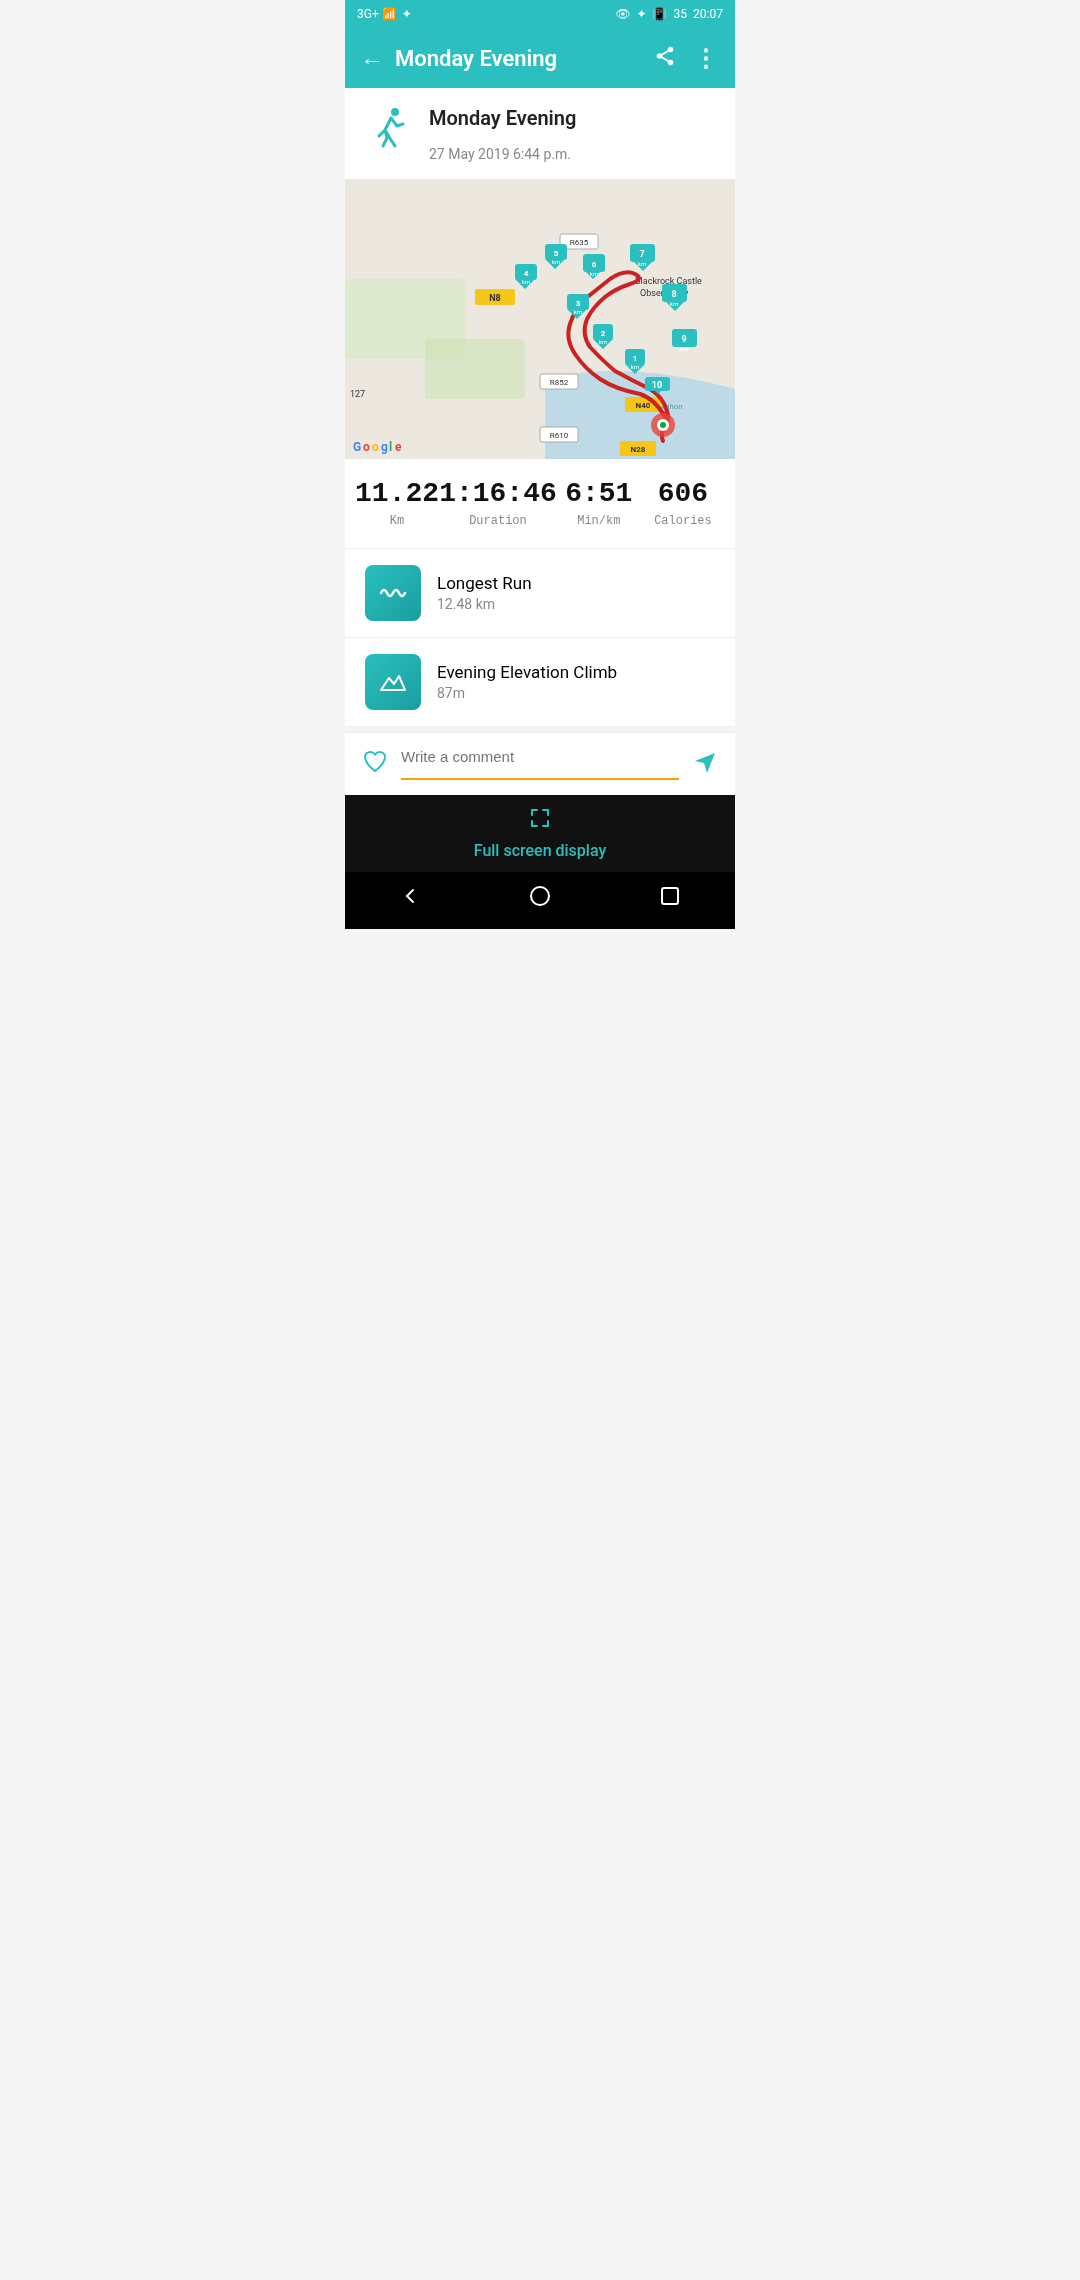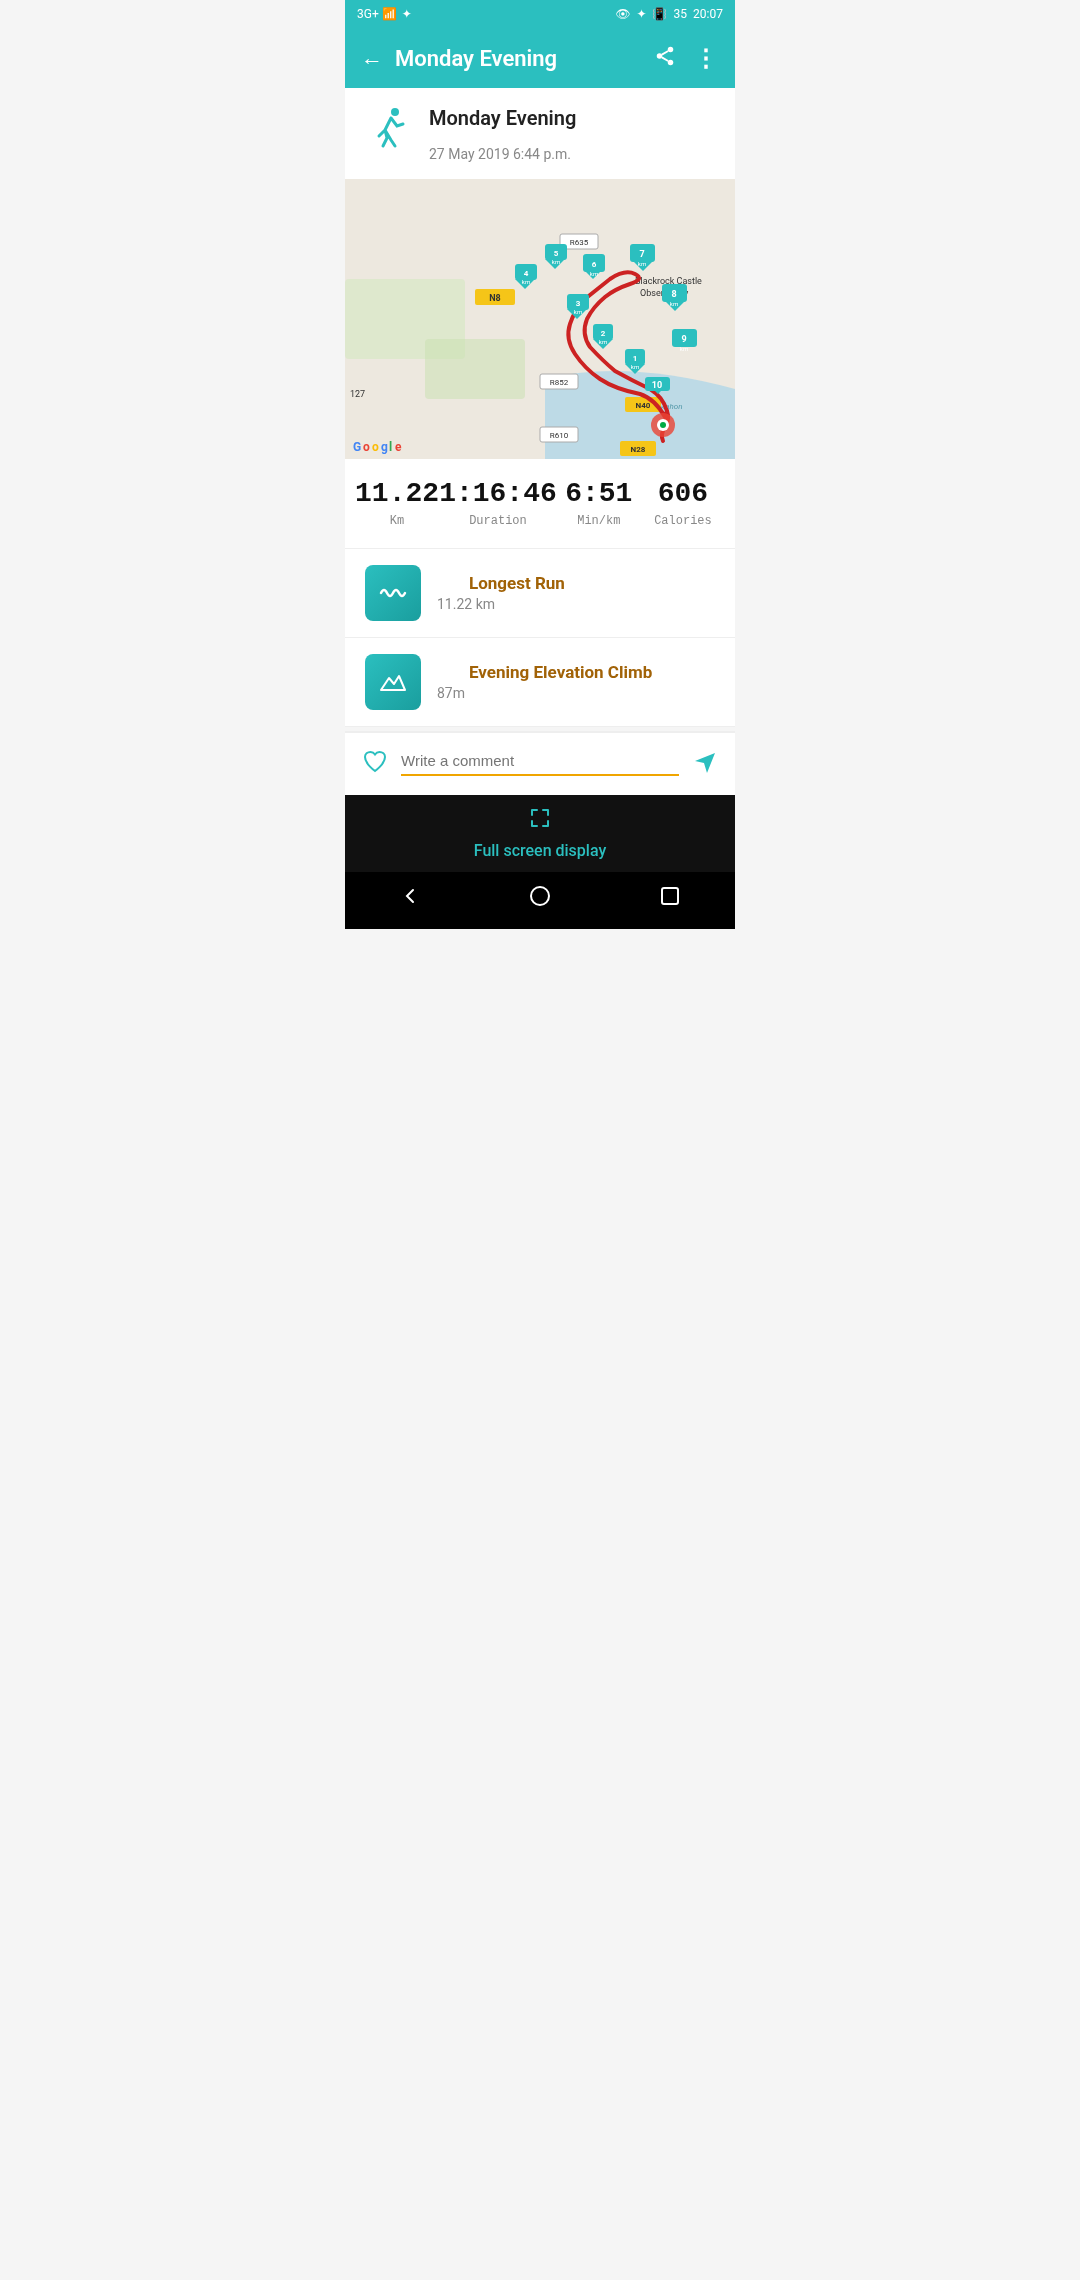--- a/index.html
+++ b/index.html
@@ -128,23 +128,22 @@
       display: flex;
       align-items: center;
       justify-content: center;
       flex-shrink: 0;
     }
     .badge-teal {
       background: linear-gradient(135deg, #2bbfbf, #1a9e9e);
     }
     .achievement-text-title {
       font-size: 17px;
-      font-weight: 700;
-      color: #a16207;
-      margin-left: 32px;
+      font-weight: 400;
+      color: #000000;
     }
     .achievement-text-value {
       font-size: 14px;
       color: #888;
       margin-top: 3px;
     }
 
     
     .comment-section {
       background: white;
@@ -156,21 +155,21 @@
       margin-top: 4px;
     }
     .comment-heart {
       color: #2bbfbf;
       font-size: 26px;
       flex-shrink: 0;
     }
     .comment-input-wrap {
       flex: 1;
       border-bottom: 2px solid #f0a500;
-      padding-bottom: 4px;
+      padding-bottom: 12px;
     }
     .comment-input {
       width: 100%;
       border: none;
       outline: none;
       font-size: 15px;
       color: #555;
       background: transparent;
     }
     .comment-send {
@@ -390,21 +389,21 @@
 
 <div class="achievement-item">
   <div class="achievement-badge badge-teal">
     <svg width="36" height="36" viewBox="0 0 36 36">
 
       <path d="M6 18 Q9 12 12 18 Q15 24 18 18 Q21 12 24 18 Q27 24 30 18" stroke="white" stroke-width="2.5" fill="none" stroke-linecap="round"></path>
     </svg>
   </div>
   <div>
     <div class="achievement-text-title">Longest Run</div>
-    <div class="achievement-text-value">11.22 km</div>
+    <div class="achievement-text-value">12.48 km</div>
   </div>
 </div>
 
 <div class="achievement-item">
   <div class="achievement-badge badge-teal">
     <svg width="36" height="36" viewBox="0 0 36 36">
 
       <path d="M6 26 L14 14 L19 20 L24 12 L30 26 Z" stroke="white" stroke-width="2" fill="none" stroke-linejoin="round"></path>
     </svg>
   </div>

